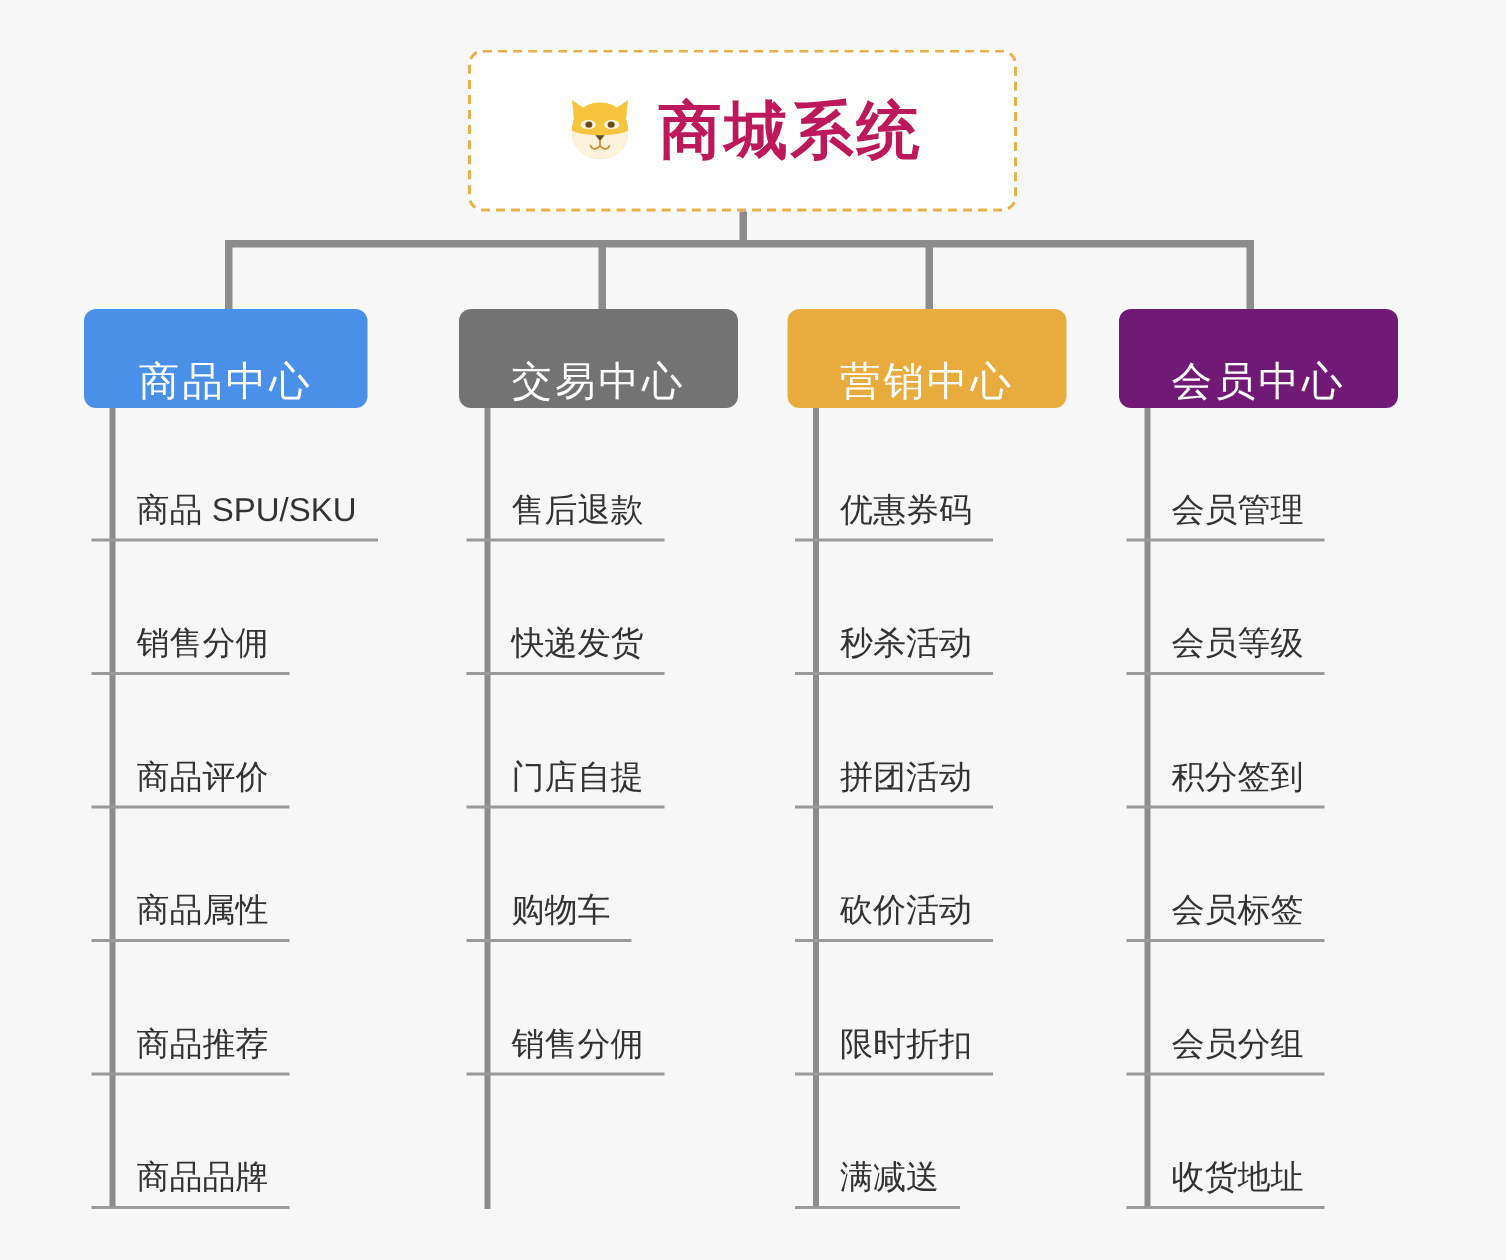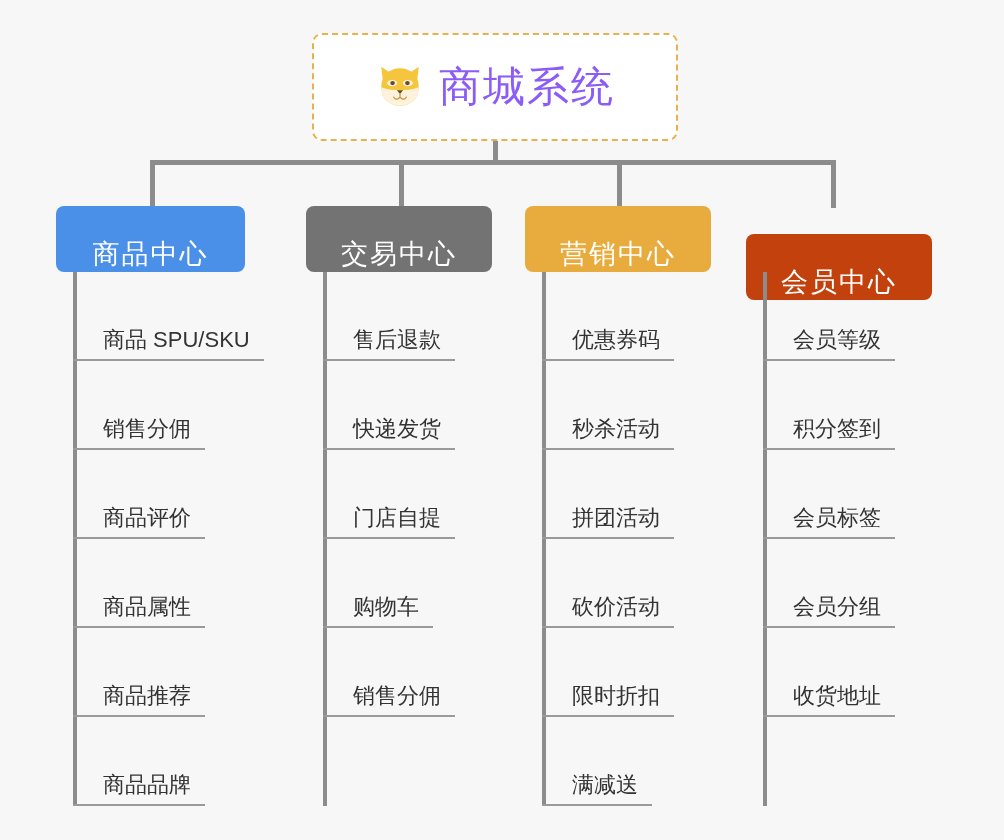--- a/index.html
+++ b/index.html
@@ -39,24 +39,24 @@
   }
   .root-icon {
     width: 50px;
     height: 50px;
     flex: 0 0 auto;
     display: block;
   }
   .root-title {
     font-size: 42px;
     line-height: 1;
-    color: #8b5cf6;
+    color: #be185d;
     letter-spacing: 2px;
     white-space: nowrap;
-    font-weight: 400;
+    font-weight: 700;
   }
 
   
   .conn {
     position: absolute;
     background: #8c8c8c;
   }
   .conn-vert { width: 5px; }
   .conn-horiz { height: 5px; }
 
@@ -97,21 +97,21 @@
   .leaf {
     position: relative;
     height: 89px;
     display: flex;
     align-items: flex-end;
   }
   .leaf-inner {
     display: inline-block;
     border-bottom: 2px solid #9a9a9a;
     padding: 0 14px 6px 30px;
-    margin-left: 17px;
+    margin-left: 5px;
     font-size: 22px;
     color: #333333;
     line-height: 1.25;
     white-space: nowrap;
   }
 </style>
 </head>
 <body>
 
 <div id="mindmap">
@@ -211,26 +211,29 @@
       <div class="leaf">
           <span class="leaf-inner">限时折扣</span>
         </div>
       <div class="leaf">
           <span class="leaf-inner">满减送</span>
         </div>
     </div>
   </div>
 
   <div class="branch" style="left:746px; width:215px;">
-    <div class="cat-box" style="width:186px; background:#c2410c;margin-top:28px;">
+    <div class="cat-box" style="width:186px; background:#701a75;">
       <span>会员中心</span>
     </div>
     <div class="spine" style="left:17px; height:534px;"></div>
     <div class="leaf-list">
       <div class="leaf">
+          <span class="leaf-inner">会员管理</span>
+        </div>
+      <div class="leaf">
           <span class="leaf-inner">会员等级</span>
         </div>
       <div class="leaf">
           <span class="leaf-inner">积分签到</span>
         </div>
       <div class="leaf">
           <span class="leaf-inner">会员标签</span>
         </div>
       <div class="leaf">
           <span class="leaf-inner">会员分组</span>

